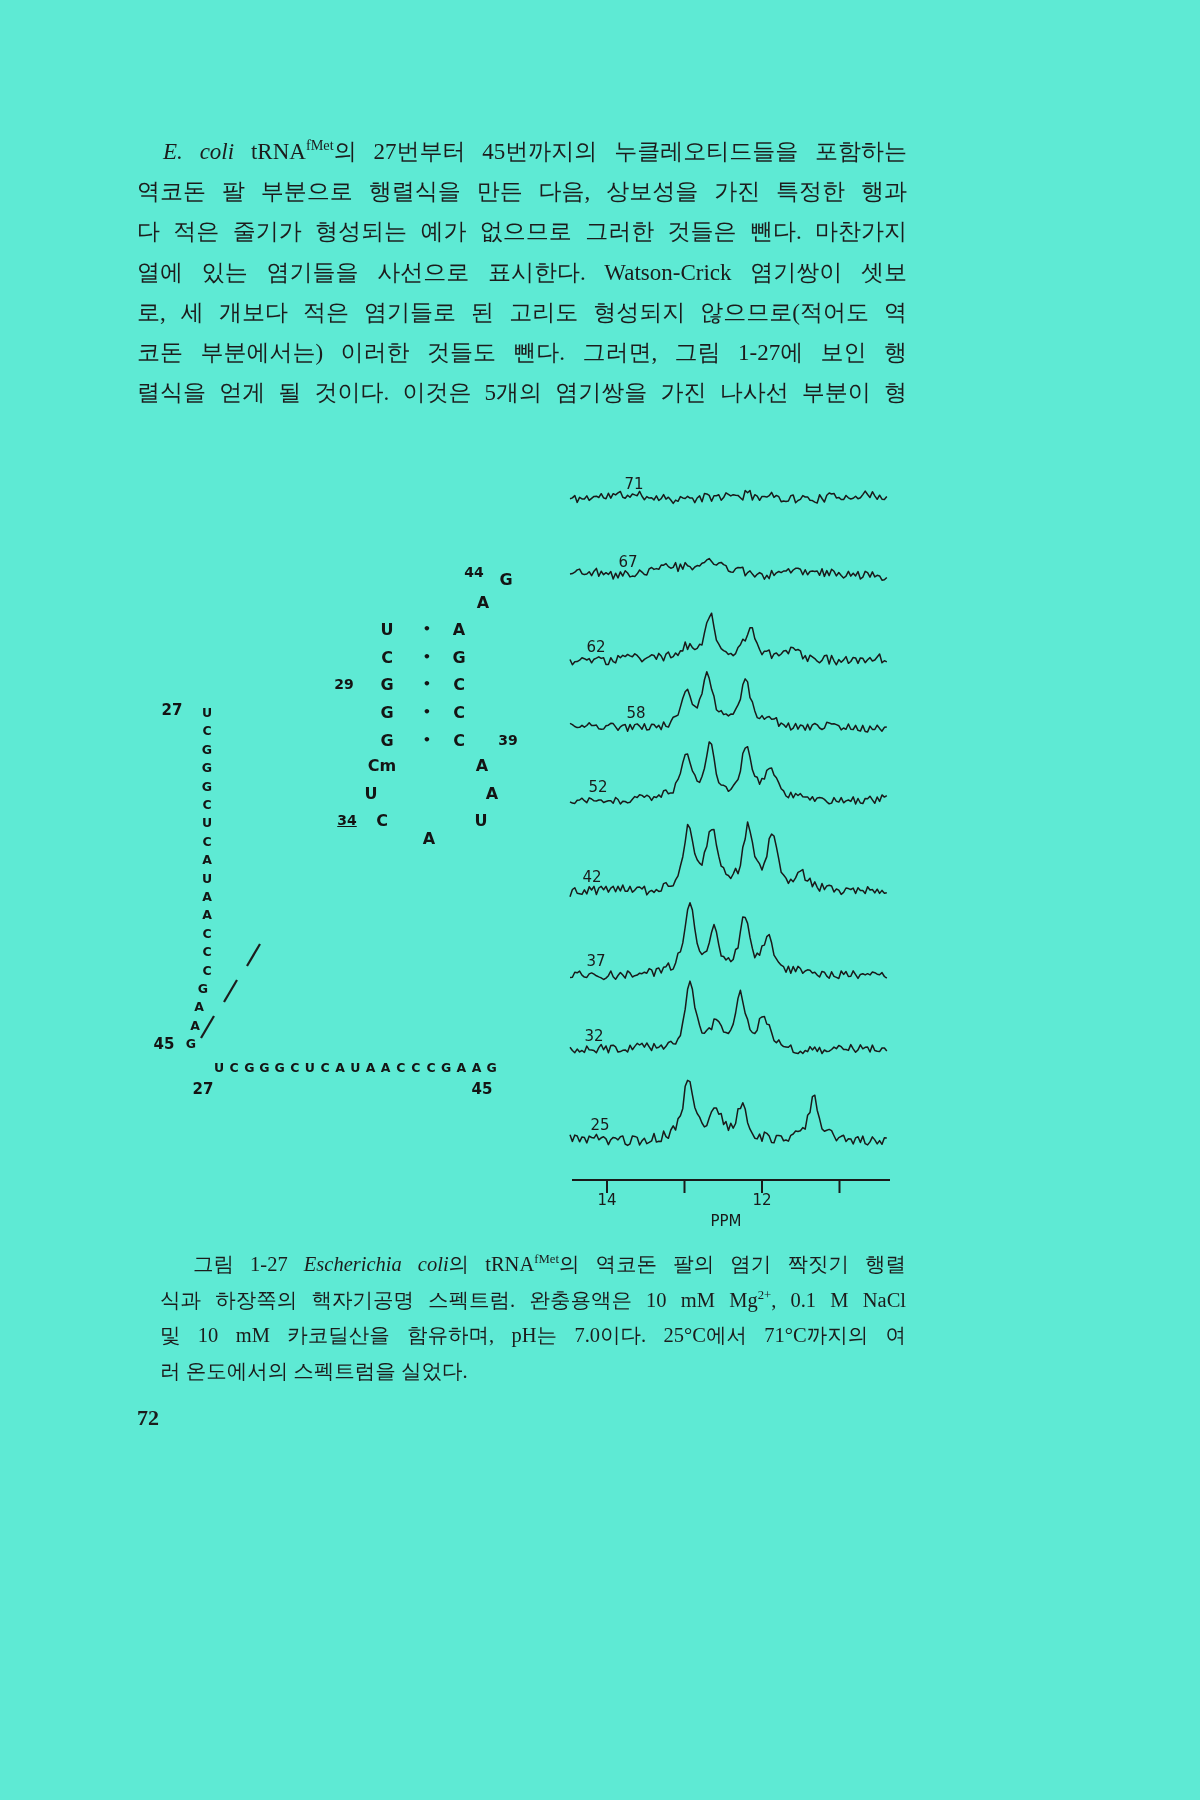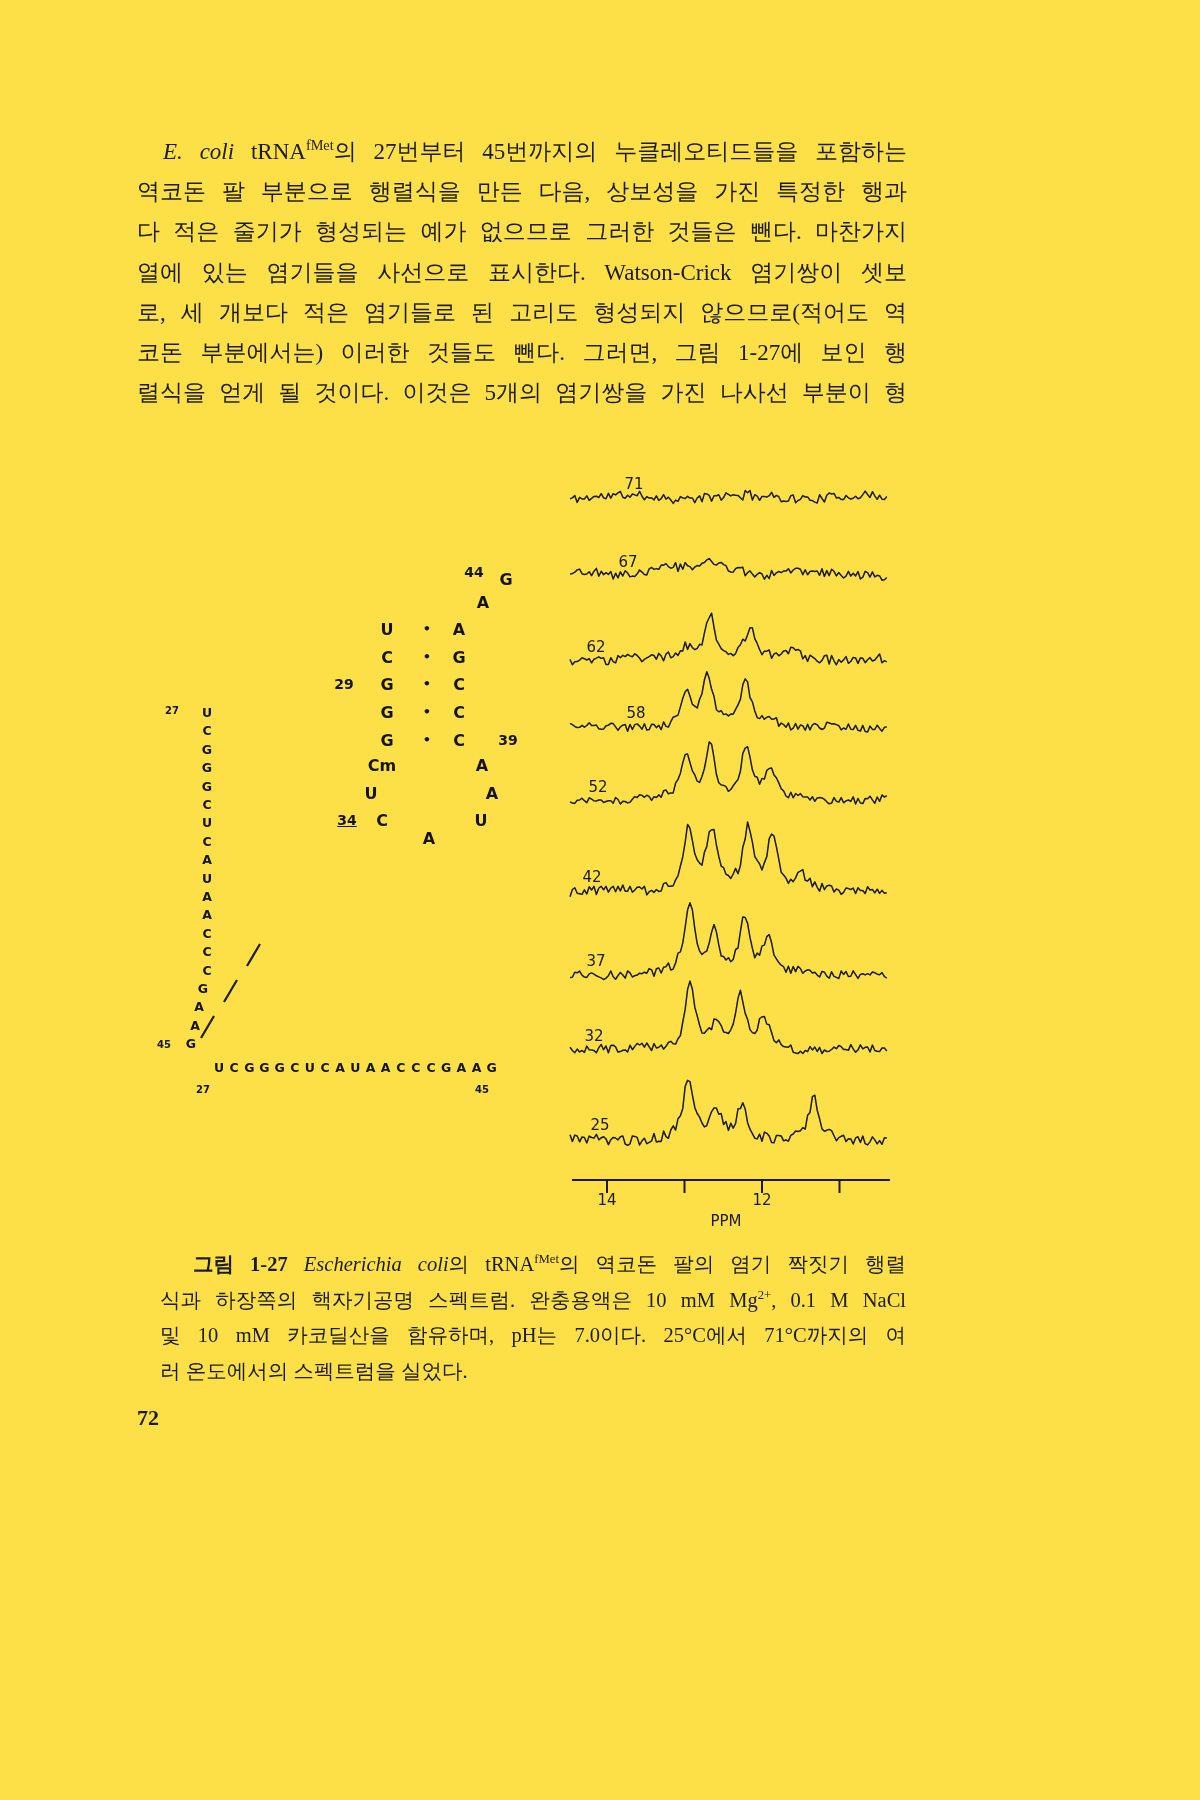--- a/index.html
+++ b/index.html
@@ -1,45 +1,45 @@
 <!DOCTYPE html>
 <html><head>
 <meta charset="utf-8">
 <style>
   *{margin:0;padding:0;box-sizing:border-box}
   html,body{width:1200px;height:1800px;background:#ffffff;overflow:hidden}
   body{position:relative;font-family:"Liberation Serif","DejaVu Serif",serif;color:#1c1c1c}
-  .page{position:absolute;inset:0;background:#fde047}
+  .page{position:absolute;inset:0;background:#5eead4}
 
   .body-text{position:absolute;left:137px;top:132px;width:770px;font-size:23px;line-height:40.2px}
   .body-text .line{text-align:justify;text-align-last:justify;white-space:normal}
   .body-text .line:first-child{text-indent:26px}
 
   .caption{position:absolute;left:160px;top:1247px;width:746px;font-size:20.5px;line-height:35.5px}
   .caption .line{text-align:justify;text-align-last:justify}
   .caption .line:first-child{text-indent:33px}
   .caption .line:last-child{text-align-last:left}
 
-  .bold{font-weight:bold}
+  .bold{font-weight:normal}
   .sup{vertical-align:super;font-size:0.62em;line-height:0}
 
   .page-number{position:absolute;left:137px;top:1405px;font-size:22px;font-weight:bold}
 
   .figure-area{position:absolute;inset:0;pointer-events:none}
   #fig-svg{position:absolute;left:0;top:0}
   #figure-layer{position:absolute;inset:0}
   .svg-label{font-family:"DejaVu Sans",sans-serif;font-size:15px;fill:#1a1a1a}
 
   .seq-letter,.seq-number,.mat-letter,.mat-number,.pair-dot{
     position:absolute;transform:translate(-50%,-50%);
     font-family:"DejaVu Sans",sans-serif;font-weight:700;color:#141414;white-space:nowrap}
   .seq-letter{font-size:16px}
   .seq-number{font-size:14px}
   .mat-letter{font-size:12.5px}
-  .mat-number{font-size:10px}
+  .mat-number{font-size:15px}
   .pair-dot{font-size:13px}
 </style>
 </head>
 <body>
 
 <div class="page">
 
   <div class="body-text">
       <div class="line"><span style="font-style: italic;">E. coli</span><span> tRNA</span><span class="sup">fMet</span><span>의 27번부터 45번까지의 누클레오티드들을 포함하는</span></div>
       <div class="line"><span>역코돈 팔 부분으로 행렬식을 만든 다음, 상보성을 가진 특정한 행과</span></div>

